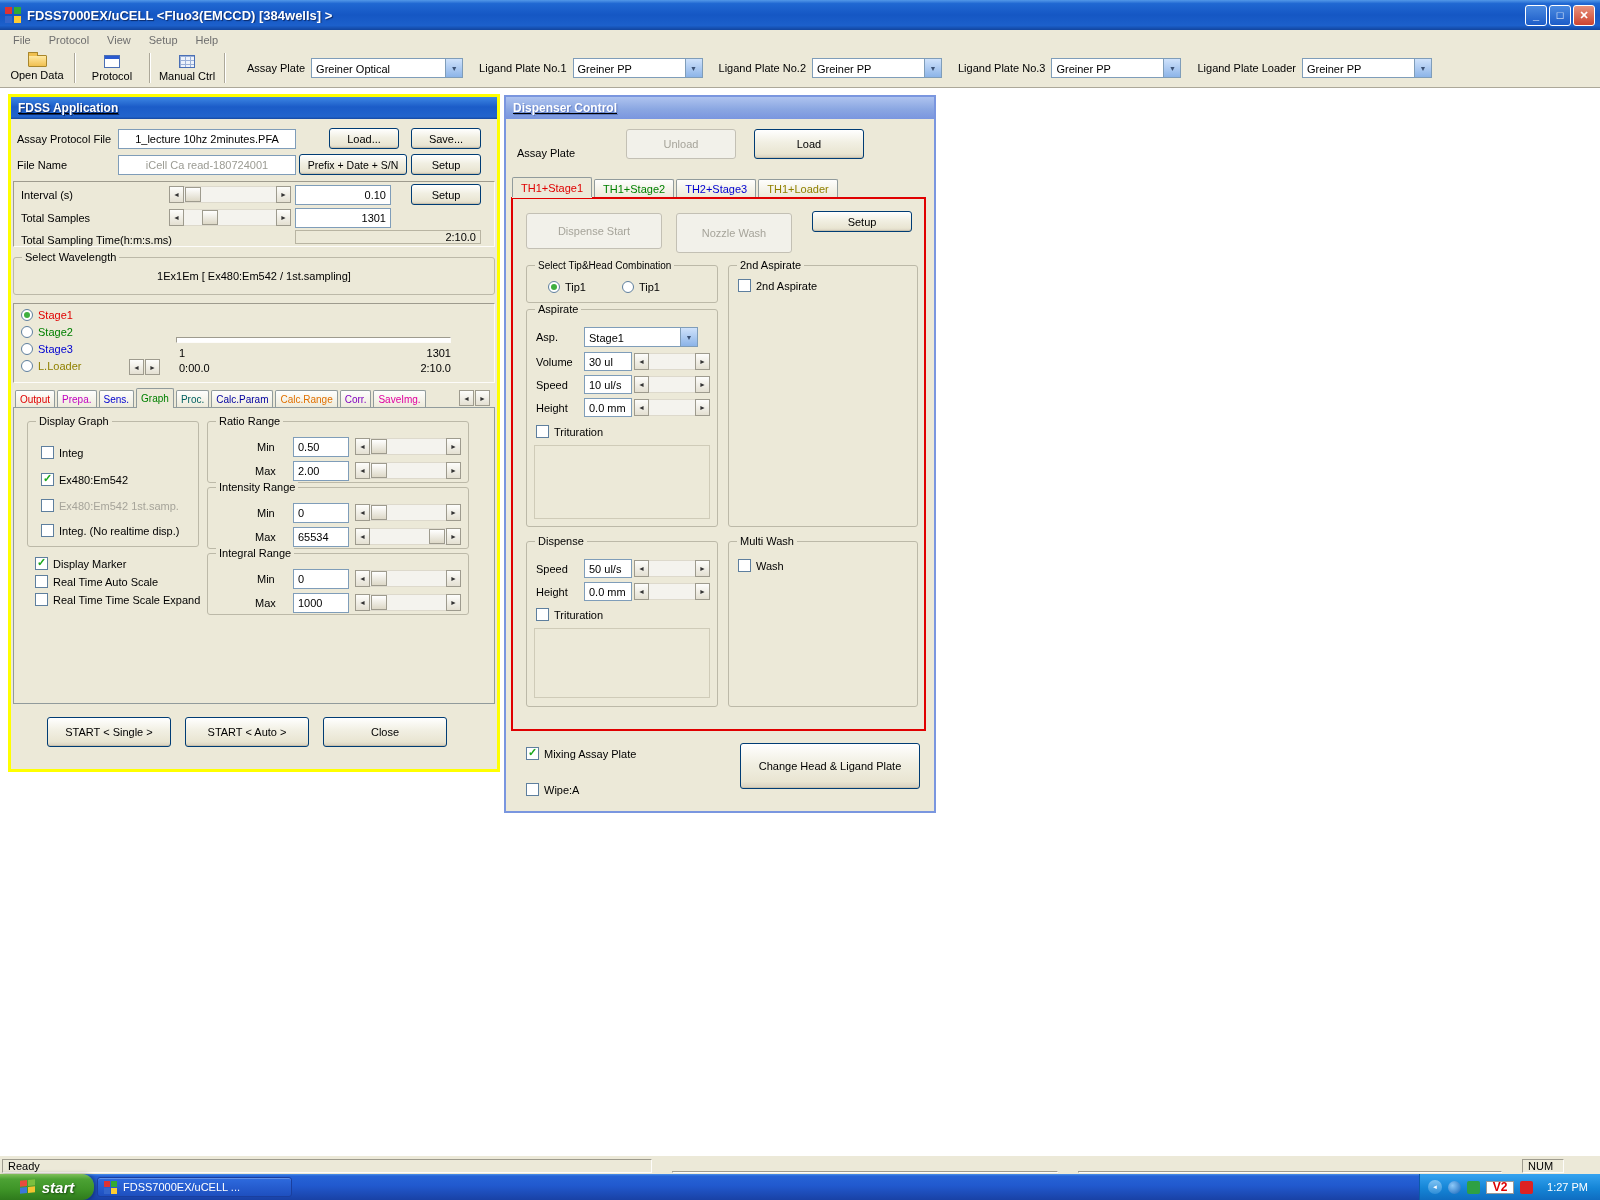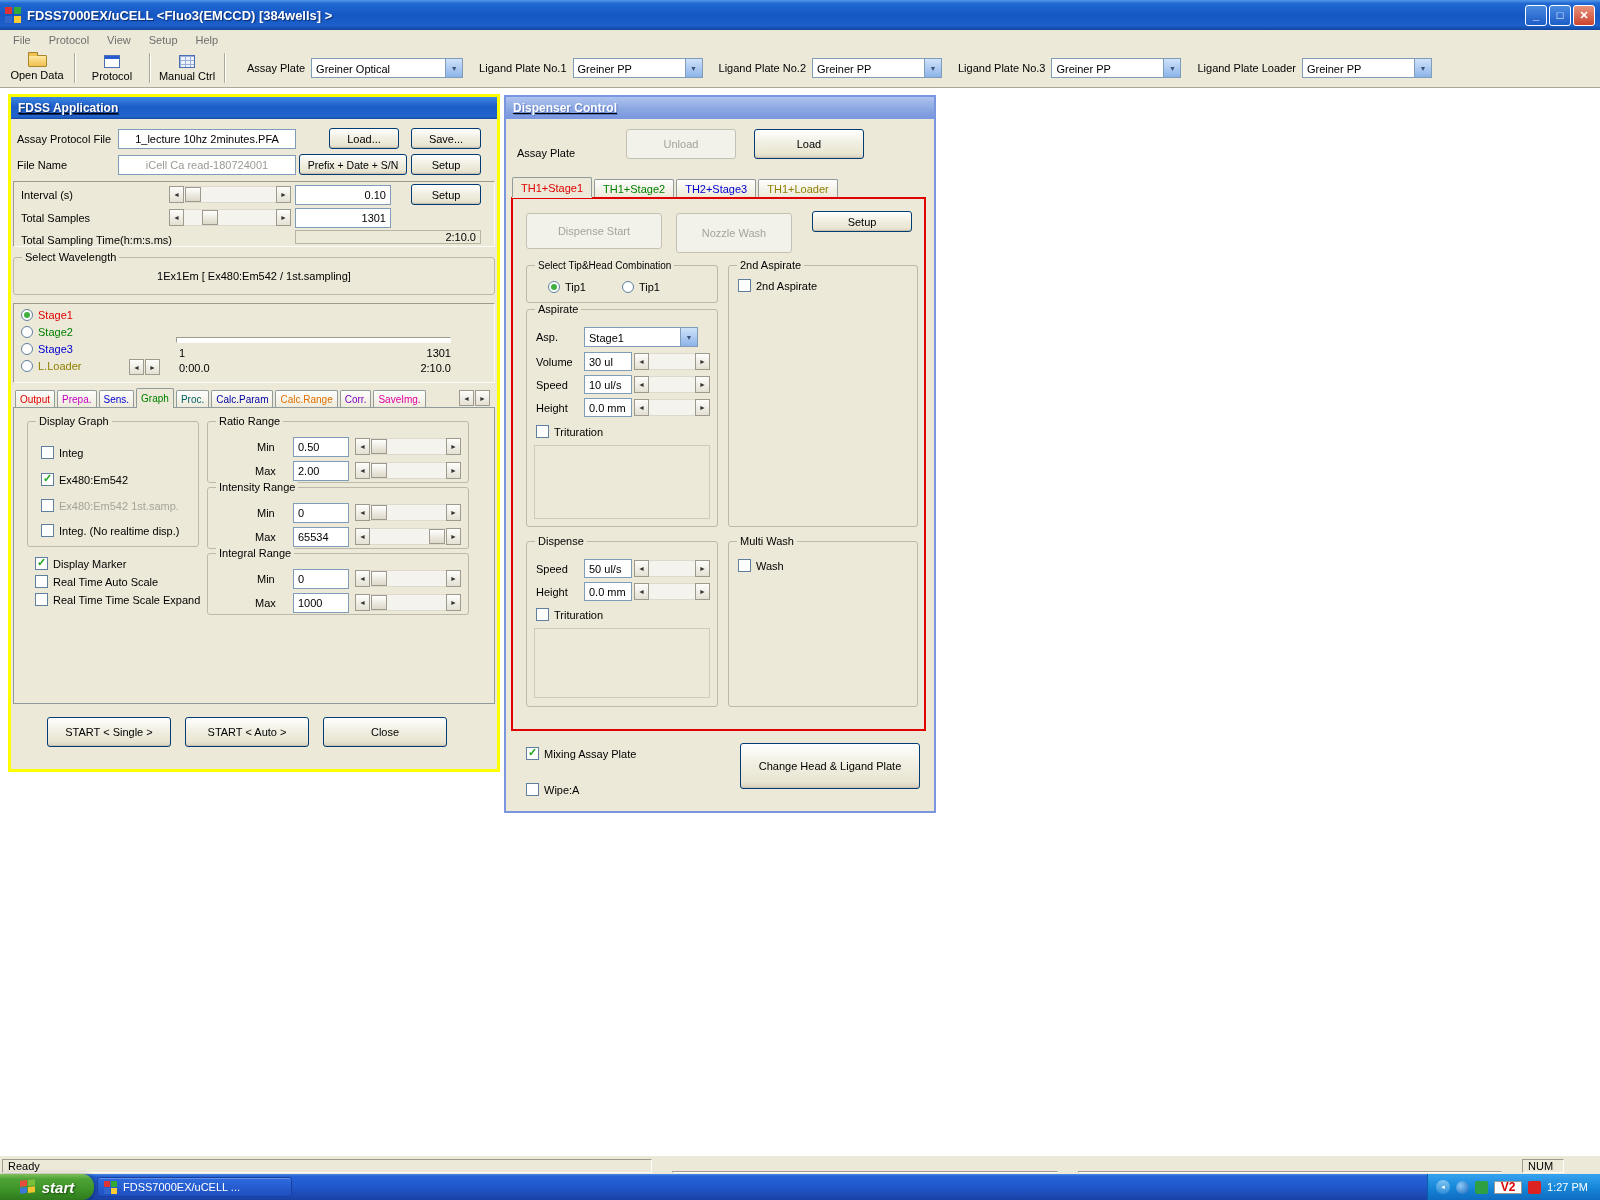--- a/index.html
+++ b/index.html
@@ -100,21 +100,21 @@
       linear-gradient(#3A3 0 0) 7px 0/6px 6px no-repeat,
       linear-gradient(#36C 0 0) 0 7px/6px 6px no-repeat,
       linear-gradient(#FC3 0 0) 7px 7px/6px 6px no-repeat; }
   .tray { margin-left:auto; background:linear-gradient(180deg,#35A3F0,#1585D6 55%,#0F6CC0); border-left:1px solid #0A5CA8; display:flex; align-items:center; gap:6px; padding:0 12px 0 8px; color:#fff; }
   .tray-collapse { width:14px; height:14px; border-radius:50%; background:linear-gradient(#7FC4F4,#2E8ED8); display:flex; align-items:center; justify-content:center; font-size:6px; color:#fff; }
   .ti { width:13px; height:13px; flex:none; }
   .ti-audio { border-radius:50%; background:radial-gradient(circle at 35% 35%,#8CC9F8,#1463B8); }
   .ti-green { background:#2EA043; border-radius:2px; }
   .ti-v2 { width:28px; background:#fff; color:#D00; font-size:12px; font-weight:bold; display:flex; align-items:center; justify-content:center; border:1px solid #999; }
   .ti-red { background:#D22; border-radius:2px; }
-  .clock { margin-left:0; }
+  .clock { margin-left:8px; }
 </style>
 </head>
 <body>
 
 <div class="screen">
 
   <div class="titlebar">
     <span class="appico"></span>
     <span class="title-text">FDSS7000EX/uCELL &lt;Fluo3(EMCCD) [384wells] &gt;</span>
     <span class="tb-ctl tb-min">_</span>

